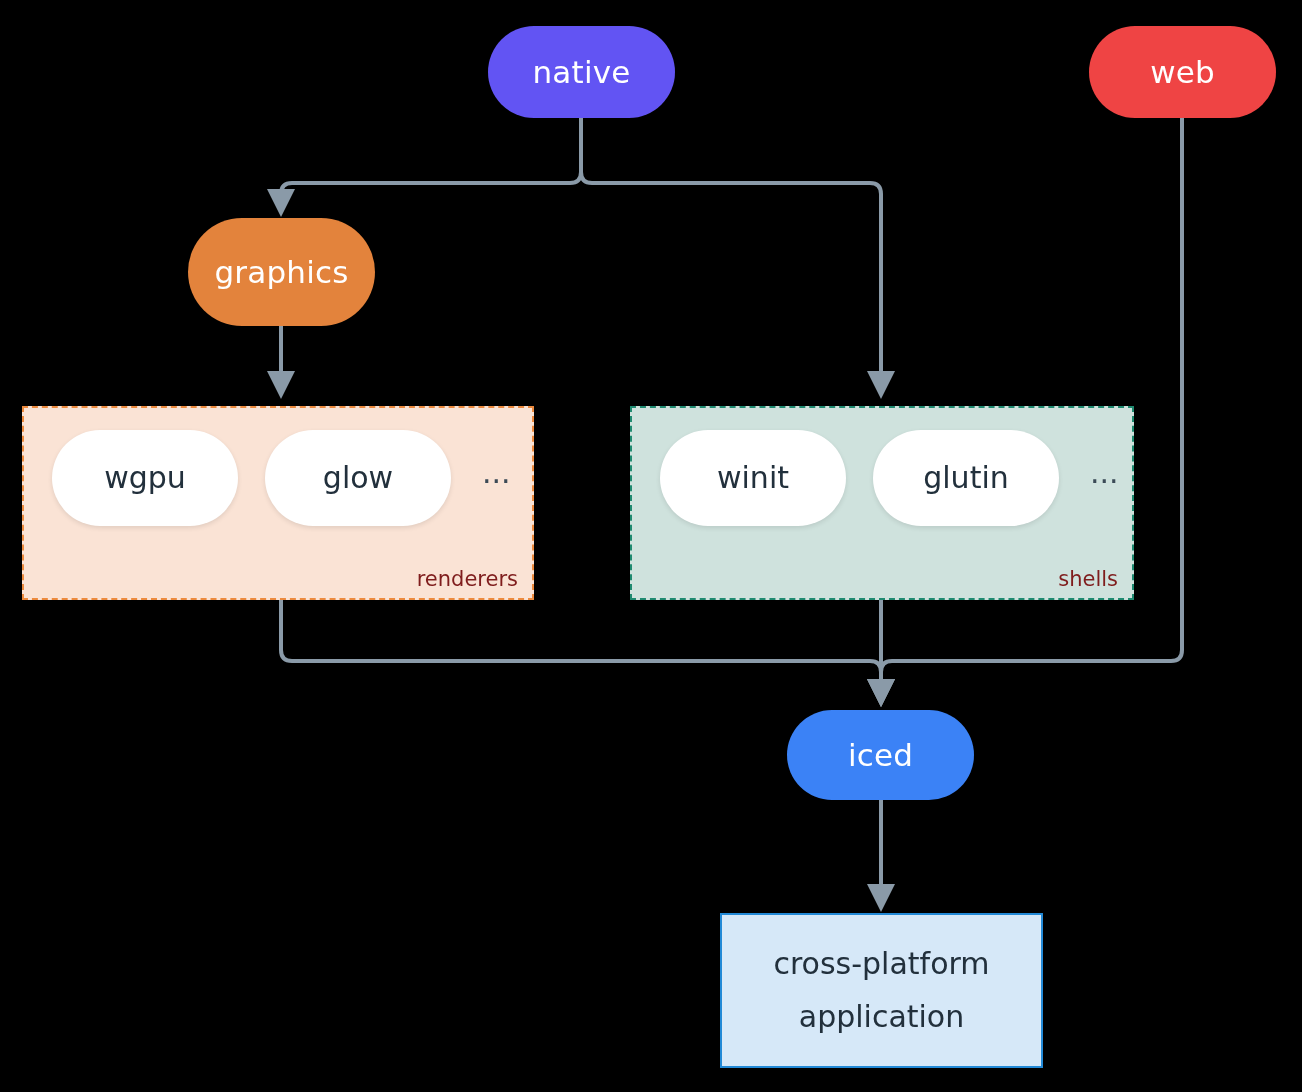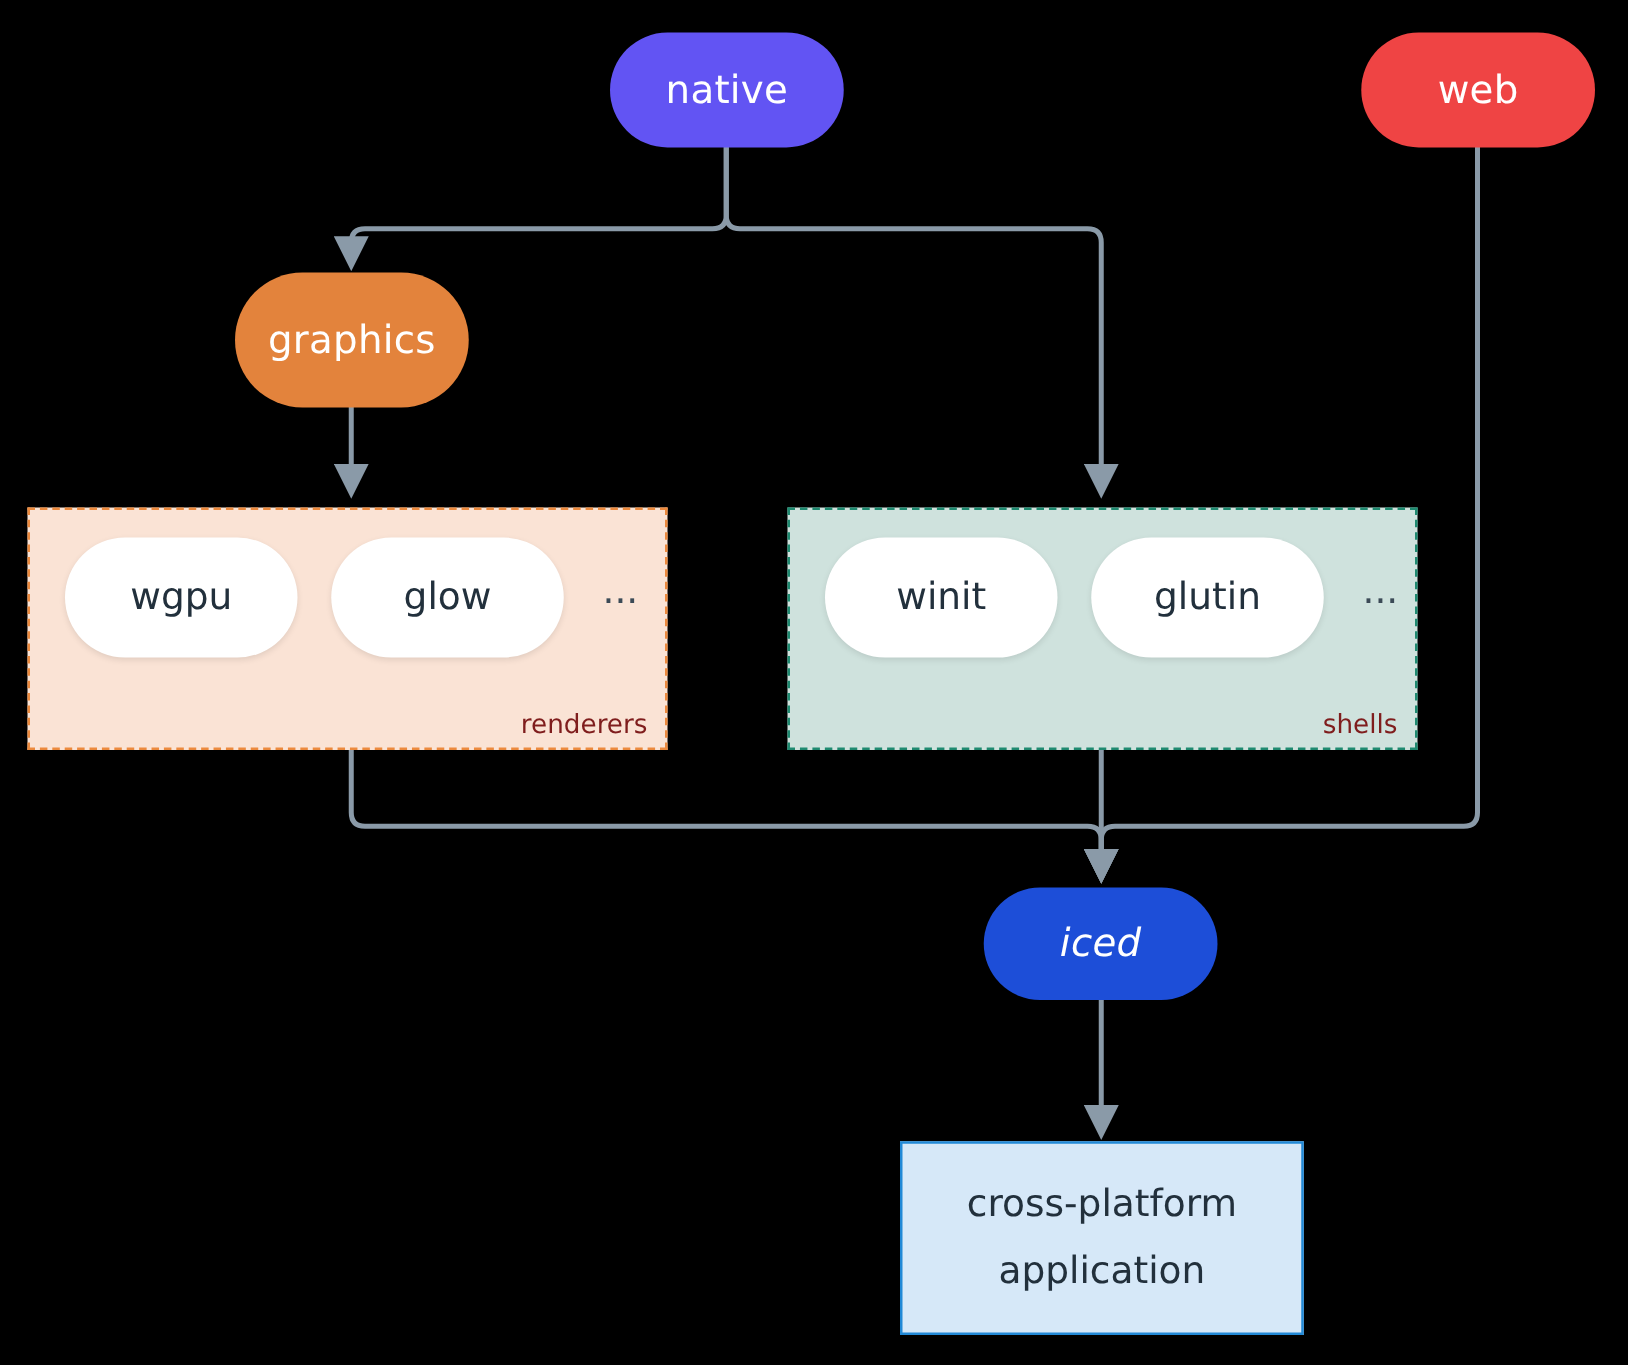--- a/index.html
+++ b/index.html
@@ -37,21 +37,21 @@
     font-size: 31px;
     font-weight: 400;
     letter-spacing: 0.2px;
     line-height: 1;
     white-space: nowrap;
     z-index: 3;
   }
   .node-native  { background: #6254f3; }
   .node-web     { background: #ef4444; }
   .node-graphics{ background: #e3833c; }
-  .node-iced    { background: #1d4ed8; font-style: italic; }
+  .node-iced    { background: #3b82f6; }
 
   
   .group {
     position: absolute;
     box-sizing: border-box;
     border-width: 2px;
     border-style: dashed;
     z-index: 2;
   }
   .group-renderers {

